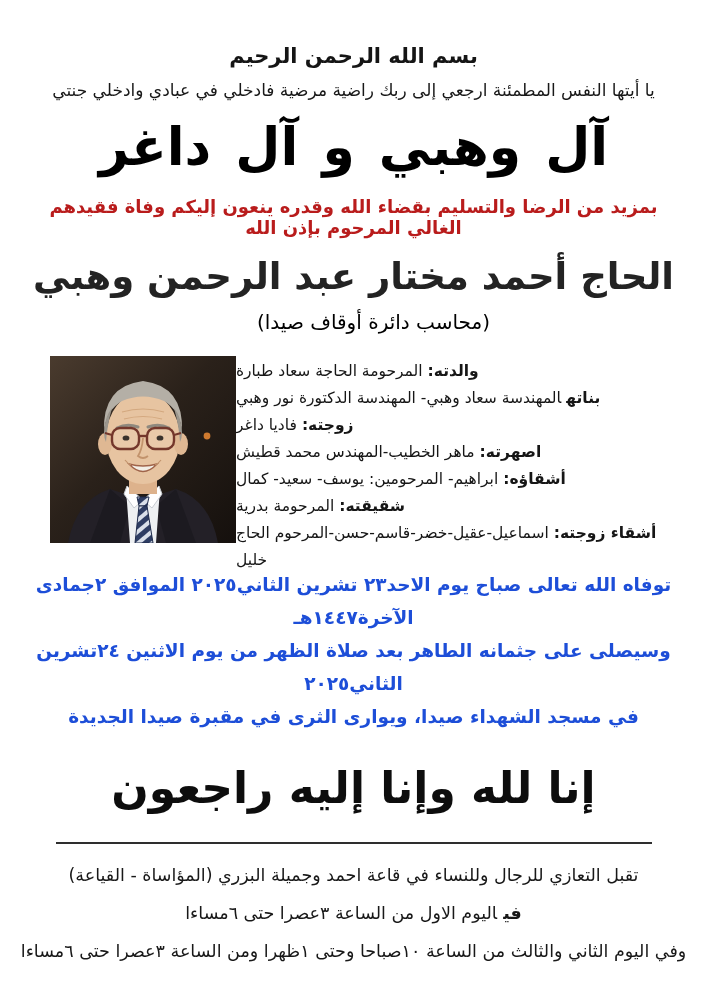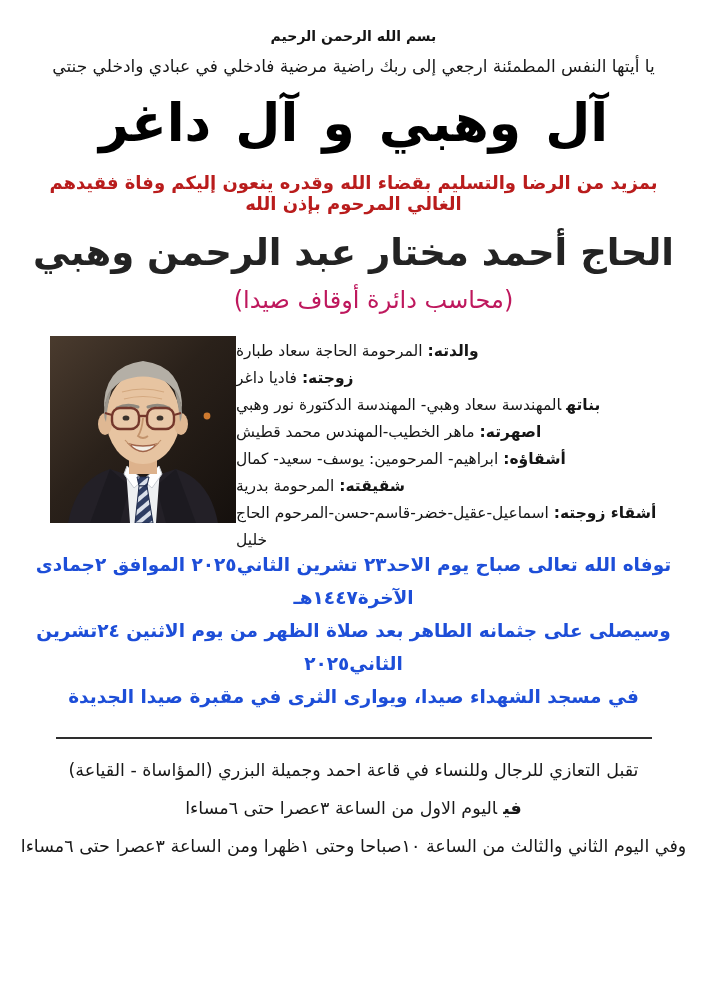--- a/index.html
+++ b/index.html
@@ -3,39 +3,39 @@
 <meta charset="utf-8">
 <style>
   html, body { margin: 0; padding: 0; background: #ffffff; }
   .page {
     width: 707px; height: 1000px; background: #ffffff;
     font-family: "DejaVu Sans", sans-serif; color: #1c1c1c;
     direction: rtl; text-align: center; position: relative; overflow: hidden;
     margin: 0 auto;
   }
   .bismillah {
-    padding-top: 28px; font-size: 14px; font-weight: bold; color: #151515;
+    padding-top: 44px; font-size: 21px; font-weight: bold; color: #151515;
     letter-spacing: 1px;
   }
   .verse {
     margin-top: 12px; font-size: 17px; color: #181818; padding: 0 28px;
   }
   .family-title {
     margin: 14px 0 0; font-size: 52px; font-weight: bold; color: #000000;
     line-height: 1.3; word-spacing: 6px;
   }
   .announcement {
     margin: 14px 30px 0; font-size: 18px; font-weight: bold; color: #b91c1c;
   }
   .deceased-name {
     margin: 16px 0 0; font-size: 37px; font-weight: bold; color: #232323;
     line-height: 1.25;
   }
   .deceased-role {
-    margin: 10px 0 0; font-size: 24px; color: #be185d; padding-left: 40px;
+    margin: 10px 0 0; font-size: 20px; color: #000000; padding-left: 40px;
   }
   .info-row {
     display: flex; justify-content: space-between; align-items: flex-start;
     margin: 22px 48px 0 50px; height: 192px;
   }
   .family-list {
     text-align: left; font-size: 15.5px; line-height: 27px; color: #161616;
     width: 432px; padding-top: 2px;
   }
   .fl-label { font-weight: bold; margin-left: 5px; }
@@ -74,24 +74,24 @@
 
   <div class="deceased-role">(محاسب دائرة أوقاف صيدا)</div>
 
   <div class="info-row">
 
     <div class="family-list">
       <div>
         <span class="fl-label">والدته:</span><span class="fl-value">المرحومة الحاجة سعاد طبارة</span>
       </div>
       <div>
-        <span class="fl-label">زوجته:</span><span class="fl-value">فاديا داغر</span>
+        <span class="fl-label">بناته</span><span class="fl-value">المهندسة سعاد وهبي- المهندسة الدكتورة نور وهبي</span>
       </div>
       <div>
-        <span class="fl-label">بناته</span><span class="fl-value">المهندسة سعاد وهبي- المهندسة الدكتورة نور وهبي</span>
+        <span class="fl-label">زوجته:</span><span class="fl-value">فاديا داغر</span>
       </div>
       <div>
         <span class="fl-label">اصهرته:</span><span class="fl-value">ماهر الخطيب-المهندس محمد قطيش</span>
       </div>
       <div>
         <span class="fl-label">أشقاؤه:</span><span class="fl-value">ابراهيم- المرحومين: يوسف- سعيد- كمال</span>
       </div>
       <div>
         <span class="fl-label">شقيقته:</span><span class="fl-value">المرحومة بدرية</span>
       </div>
@@ -160,20 +160,21 @@
     </div>
 
   </div>
 
   <div class="death-notice">
     <div>توفاه الله تعالى صباح يوم الاحد٢٣ تشرين الثاني٢٠٢٥ الموافق ٢جمادى الآخرة١٤٤٧هـ</div>
     <div>وسيصلى على جثمانه الطاهر بعد صلاة الظهر من يوم الاثنين ٢٤تشرين الثاني٢٠٢٥</div>
     <div>في مسجد الشهداء صيدا، ويوارى الثرى في مقبرة صيدا الجديدة</div>
   </div>
 
+  <div class="istirja">إنا لله وإنا إليه راجعون</div>
 
   <div class="divider"></div>
 
   <div class="condolences">
     <div>تقبل التعازي للرجال وللنساء في قاعة احمد وجميلة البزري (المؤاساة - القياعة)</div>
     <div>
       <span class="c-prefix">في</span><span>اليوم الاول من الساعة ٣عصرا حتى ٦مساءا</span>
     </div>
     <div>وفي اليوم الثاني والثالث من الساعة ١٠صباحا وحتى ١ظهرا ومن الساعة ٣عصرا حتى ٦مساءا</div>
   </div>

